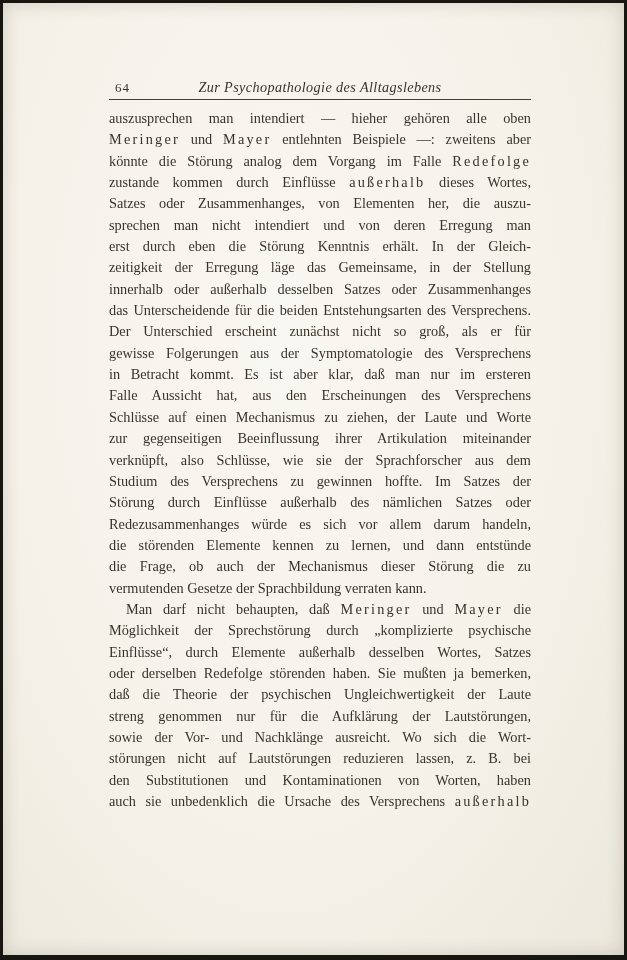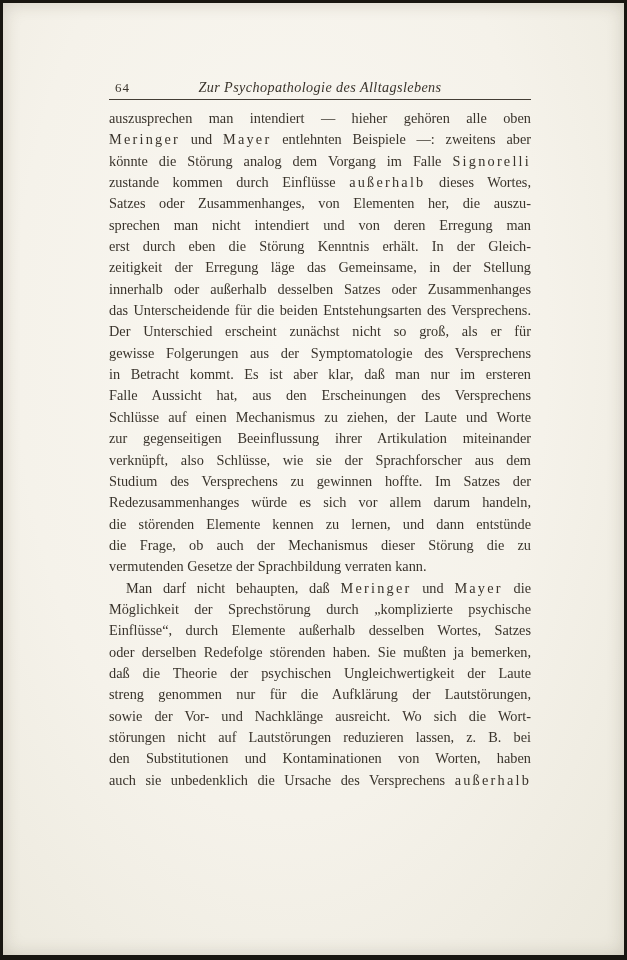--- a/index.html
+++ b/index.html
@@ -87,36 +87,37 @@
 <div class="page">
   <div class="header">
     <span class="pagenum">64</span>
     <div class="running-title">Zur Psychopathologie des Alltagslebens</div>
   </div>
   <div class="rule"></div>
   <div class="text-body" id="text-body">
       <div class="paragraph">
         <div class="line"><span>auszusprechen man intendiert — hieher gehören alle oben</span></div>
         <div class="line"><span class="spaced">Meringer</span><span> und </span><span class="spaced">Mayer</span><span> entlehnten Beispiele —: zweitens aber</span></div>
-        <div class="line"><span>könnte die Störung analog dem Vorgang im Falle </span><span class="spaced">Signorelli</span></div>
+        <div class="line"><span>könnte die Störung analog dem Vorgang im Falle </span><span class="spaced">Redefolge</span></div>
         <div class="line"><span>zustande kommen durch Einflüsse </span><span class="spaced">außerhalb</span><span> dieses Wortes,</span></div>
         <div class="line"><span>Satzes oder Zusammenhanges, von Elementen her, die auszu-</span></div>
         <div class="line"><span>sprechen man nicht intendiert und von deren Erregung man</span></div>
         <div class="line"><span>erst durch eben die Störung Kenntnis erhält. In der Gleich-</span></div>
         <div class="line"><span>zeitigkeit der Erregung läge das Gemeinsame, in der Stellung</span></div>
         <div class="line"><span>innerhalb oder außerhalb desselben Satzes oder Zusammenhanges</span></div>
         <div class="line"><span>das Unterscheidende für die beiden Entstehungsarten des Versprechens.</span></div>
         <div class="line"><span>Der Unterschied erscheint zunächst nicht so groß, als er für</span></div>
         <div class="line"><span>gewisse Folgerungen aus der Symptomatologie des Versprechens</span></div>
         <div class="line"><span>in Betracht kommt. Es ist aber klar, daß man nur im ersteren</span></div>
         <div class="line"><span>Falle Aussicht hat, aus den Erscheinungen des Versprechens</span></div>
         <div class="line"><span>Schlüsse auf einen Mechanismus zu ziehen, der Laute und Worte</span></div>
         <div class="line"><span>zur gegenseitigen Beeinflussung ihrer Artikulation miteinander</span></div>
         <div class="line"><span>verknüpft, also Schlüsse, wie sie der Sprachforscher aus dem</span></div>
         <div class="line"><span>Studium des Versprechens zu gewinnen hoffte. Im Satzes der</span></div>
+        <div class="line"><span>Störung durch Einflüsse außerhalb des nämlichen Satzes oder</span></div>
         <div class="line"><span>Redezusammenhanges würde es sich vor allem darum handeln,</span></div>
         <div class="line"><span>die störenden Elemente kennen zu lernen, und dann entstünde</span></div>
         <div class="line"><span>die Frage, ob auch der Mechanismus dieser Störung die zu</span></div>
         <div class="line endline"><span>vermutenden Gesetze der Sprachbildung verraten kann.</span></div>
       </div>
       <div class="paragraph">
         <div class="line indent"><span>Man darf nicht behaupten, daß </span><span class="spaced">Meringer</span><span> und </span><span class="spaced">Mayer</span><span> die</span></div>
         <div class="line"><span>Möglichkeit der Sprechstörung durch „komplizierte psychische</span></div>
         <div class="line"><span>Einflüsse“, durch Elemente außerhalb desselben Wortes, Satzes</span></div>
         <div class="line"><span>oder derselben Redefolge störenden haben. Sie mußten ja bemerken,</span></div>

